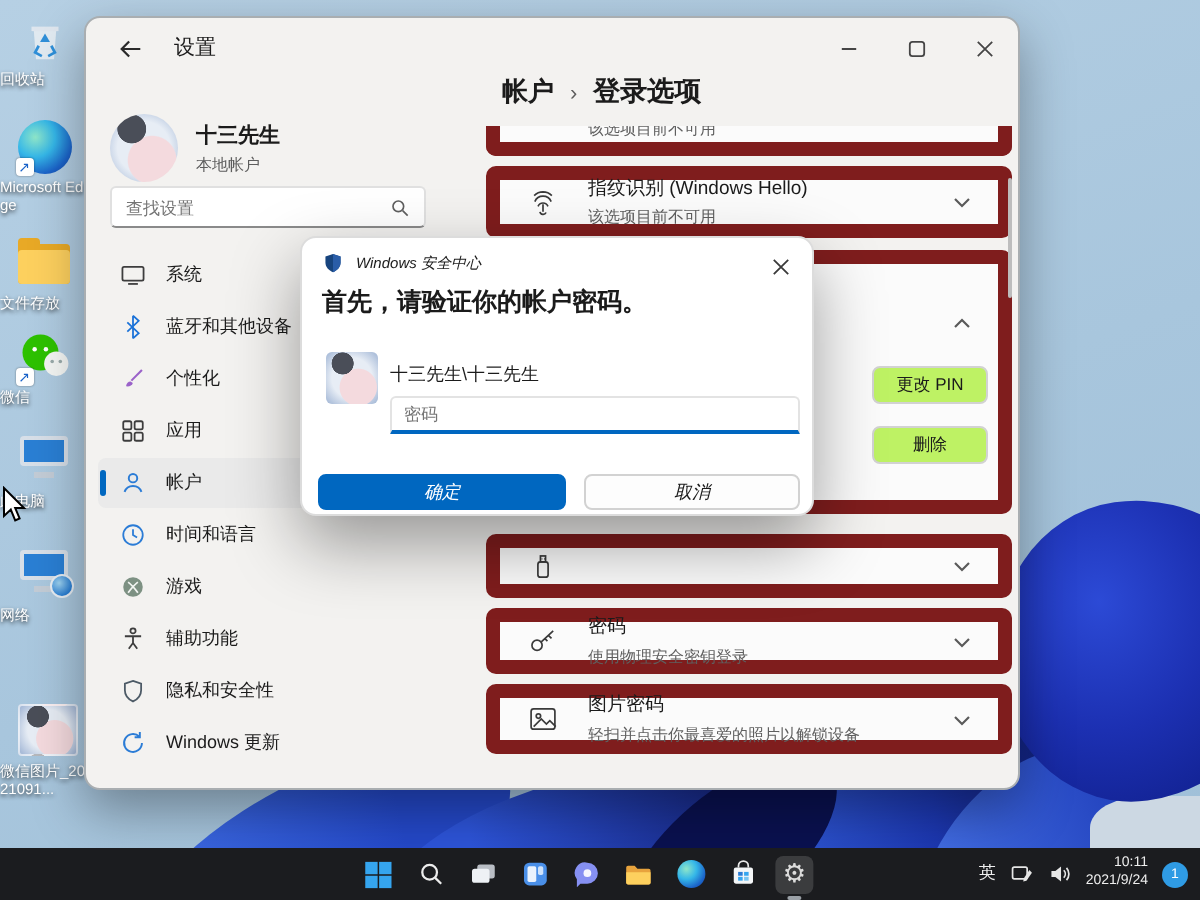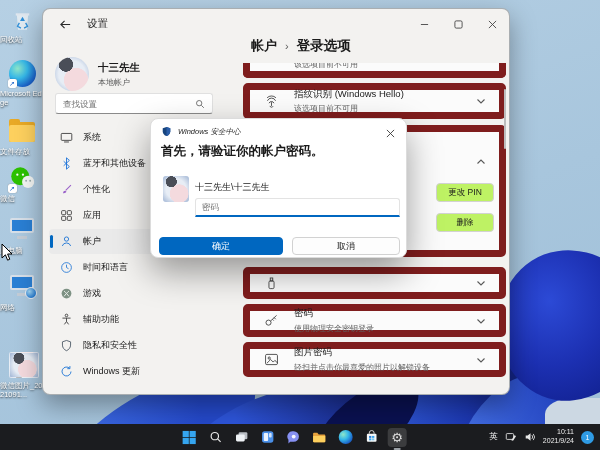--- a/index.html
+++ b/index.html
@@ -121,21 +121,21 @@
   .dlg-app { font-size:7.5px; color:#1b1b1b; margin-left:6px;font-style:italic; }
   .dlg-close { position:absolute; right:10px; top:8px; width:12px; height:12px; display:flex;
                align-items:center; justify-content:center; }
   .dlg-h1 { position:absolute; left:10px; top:24px; font-size:12.5px; font-weight:700; color:#1b1b1b; }
   .dlg-av { position:absolute; left:12px; top:57px; width:26px; height:26px; border-radius:3px; overflow:hidden; }
   .dlg-acct { position:absolute; left:44px; top:62px; font-size:9px; color:#1b1b1b; }
   .dlg-pass { position:absolute; left:44px; top:79px; width:205px; height:19px; background:#fff;
               border:1px solid #e3e3e3; border-bottom:2px solid #0067c0; border-radius:3px 3px 0 0;
               font-size:8.5px; color:#333; padding:0 6px; outline:0; font-family:inherit; }
   .dlg-btn { position:absolute; top:118px; height:18px; border-radius:4px; font-size:9px;
-             display:flex; align-items:center; justify-content:center; font-family:inherit; }
+             display:flex; align-items:center; justify-content:center; font-family:inherit;font-style:italic; }
   .dlg-ok { left:8px; width:124px; background:#0067c0; color:#fff; border:1px solid #0067c0; }
   .dlg-cancel { left:141px; width:108px; background:#fdfdfd; color:#1b1b1b; border:1px solid #d2d2d2; }
 
   
   .taskbar { position:absolute; left:0; bottom:0; width:600px; height:26px; background:#1b1c1f;
              z-index:50; }
   .tb-center { position:absolute; left:50%; top:0; height:26px; transform:translateX(-53%);
                display:flex; align-items:center; gap:7px; }
   .tb-item { position:relative; width:19px; height:19px; display:flex; align-items:center; justify-content:center;
              border-radius:4px; }

